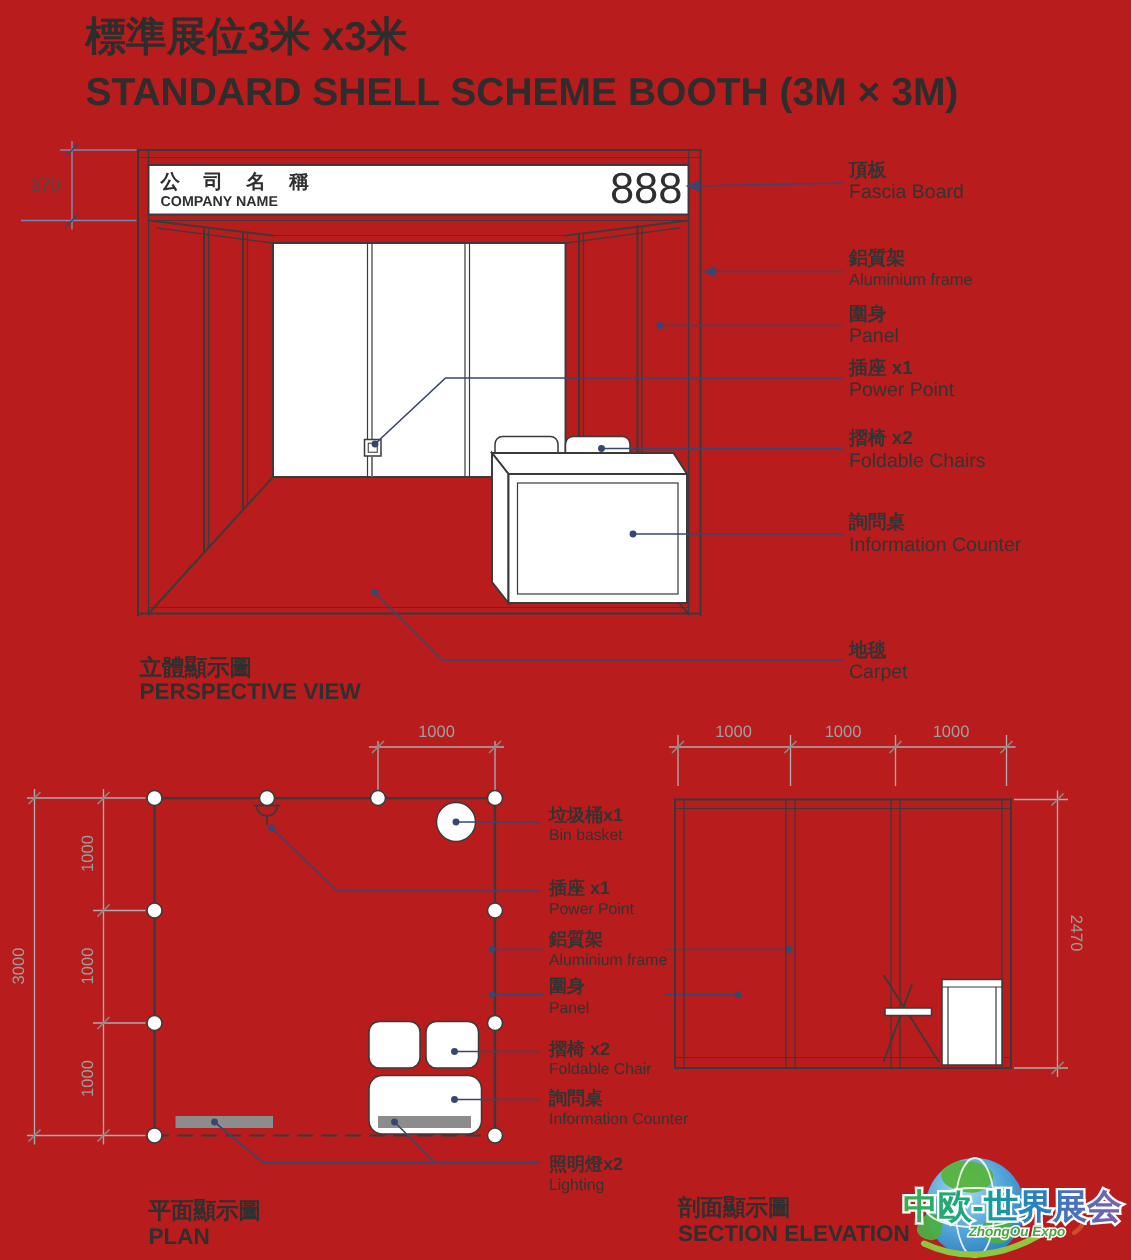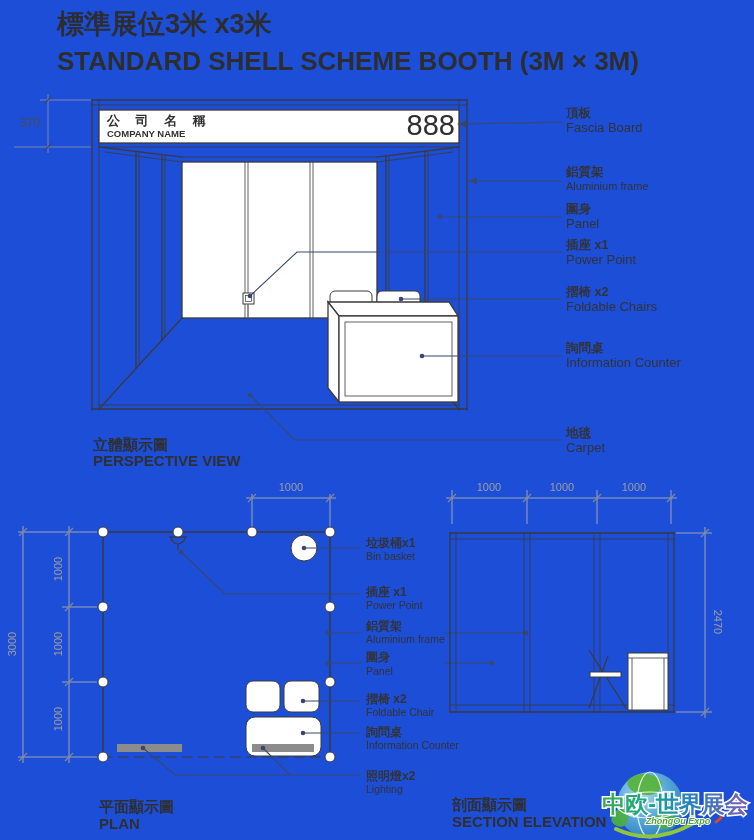--- a/index.html
+++ b/index.html
@@ -1,16 +1,16 @@
 <!DOCTYPE html>
 <html><head>
 <meta charset="utf-8">
 <style>
   html,body{margin:0;padding:0;background:#ffffff;}
-  .page{position:relative;width:754px;height:840px;background:#1d4ed8;overflow:hidden;
+  .page{position:relative;width:754px;height:840px;background:#b91c1c;overflow:hidden;
         font-family:"Liberation Sans","DejaVu Sans",sans-serif;}
   svg{display:block;}
   svg text{font-family:"Liberation Sans","DejaVu Sans",sans-serif;}
 
   
   .st{stroke:#3a3a3a;stroke-width:1.3;fill:none;stroke-linecap:square;}
   .st .thin{stroke-width:0.8;}
   .wf{fill:#ffffff;stroke:#3a3a3a;stroke-width:1.3;}
   .wf2{fill:#ffffff;stroke:#3a3a3a;stroke-width:1;}
 

